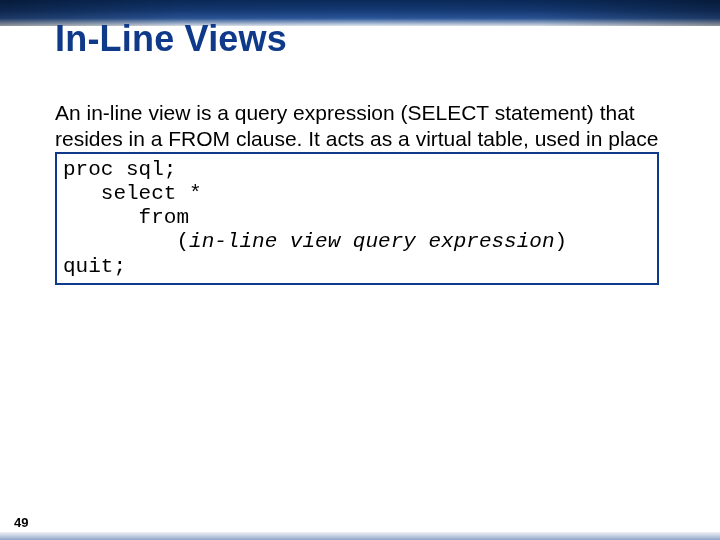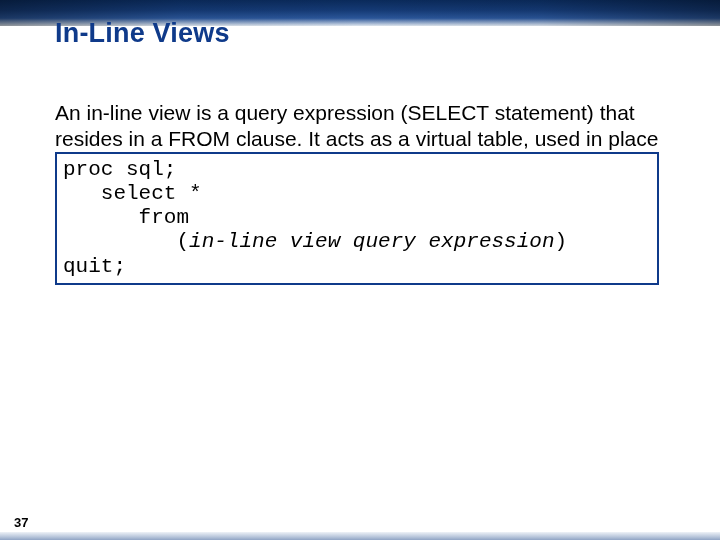--- a/index.html
+++ b/index.html
@@ -24,21 +24,21 @@
   .top-band .shadow-overlay {
     position: absolute;
     left: 0; right: 0; top: 0; height: 100%;
     background: linear-gradient(to right, rgba(0,0,0,0.35) 0%, rgba(0,0,0,0.05) 25%, rgba(0,0,0,0.0) 50%, rgba(0,0,0,0.05) 75%, rgba(0,0,0,0.35) 100%);
     pointer-events: none;
   }
   .title {
     position: absolute;
     left: 55px;
     top: 18px;
-    font-size: 27px;
+    font-size: 36px;
     font-weight: bold;
     color: #0f3a8a;
     letter-spacing: 0.2px;
   }
   .body-text {
     position: absolute;
     left: 55px;
     top: 66px;
     width: 612px;
     font-size: 21px;
@@ -95,15 +95,15 @@
 <div class="body-text">An in-line view is a query expression (SELECT statement) that resides in a FROM clause. It acts as a virtual table, used in place of a physical table in a query.</div>
 
 <div class="code-box">
 <pre><span>proc sql;</span>
 <span>   select *</span>
 <span>      from</span>
 <span>         (</span><span class="italic">in-line view query expression</span><span>)</span>
 <span>quit;</span></pre>
 </div>
 
-<div class="page-num">37</div>
+<div class="page-num">49</div>
 
 <div class="bottom-band"></div>
 
 </body></html>

